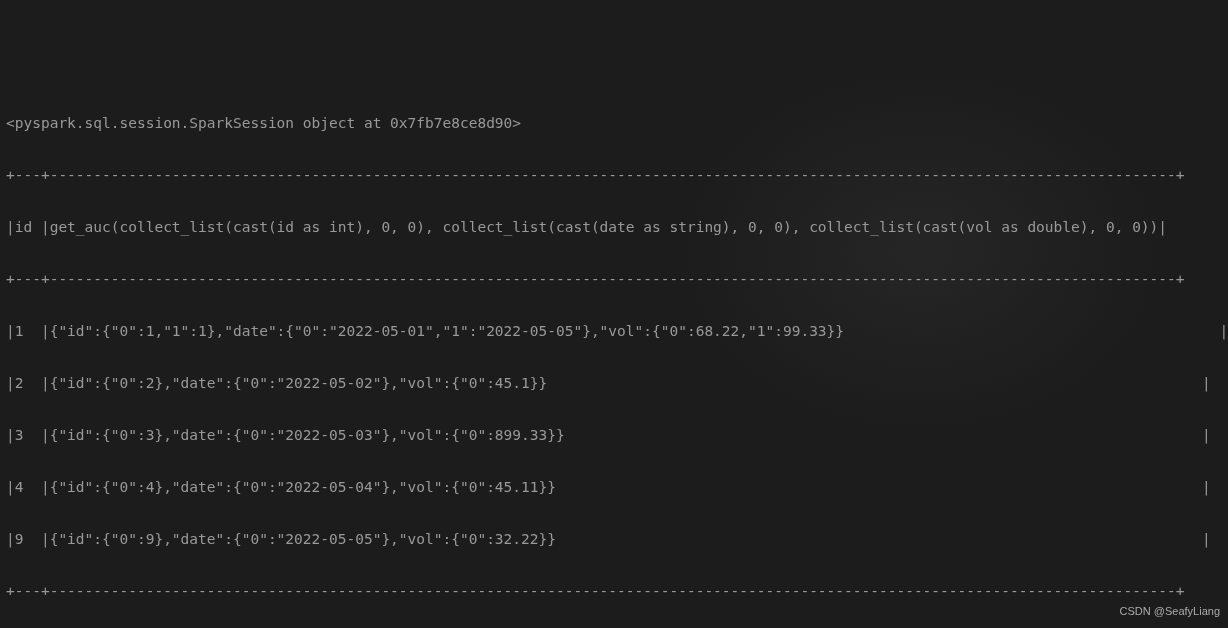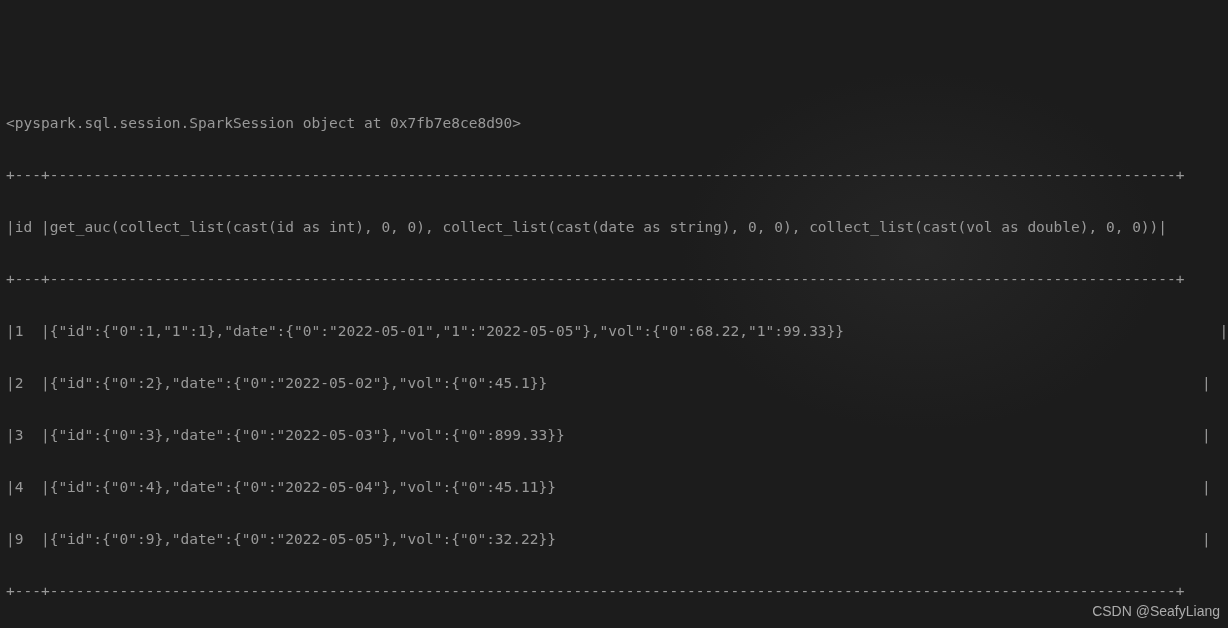--- a/index.html
+++ b/index.html
@@ -23,21 +23,21 @@
     }
     .line {
       display: block;
     }
     .watermark {
       position: absolute;
       right: 8px;
       bottom: 4px;
       color: #bbbbbb;
       font-family: "Microsoft YaHei", Arial, sans-serif;
-      font-size: 14px;
+      font-size: 11px;
       opacity: 0.9;
     }
   </style>
 </head>
 <body>
 
 
 
 <span class="line">&lt;pyspark.sql.session.SparkSession object at 0x7fb7e8ce8d90&gt;</span>
 <span class="line">+---+---------------------------------------------------------------------------------------------------------------------------------+</span>

